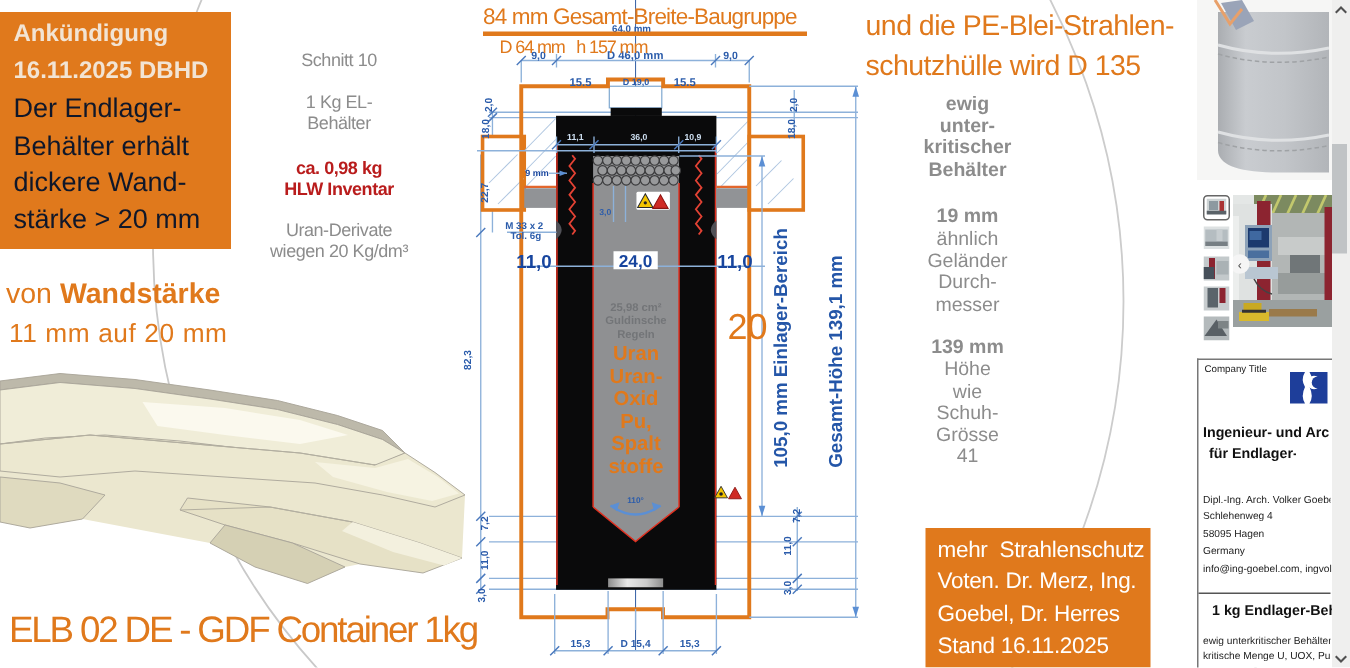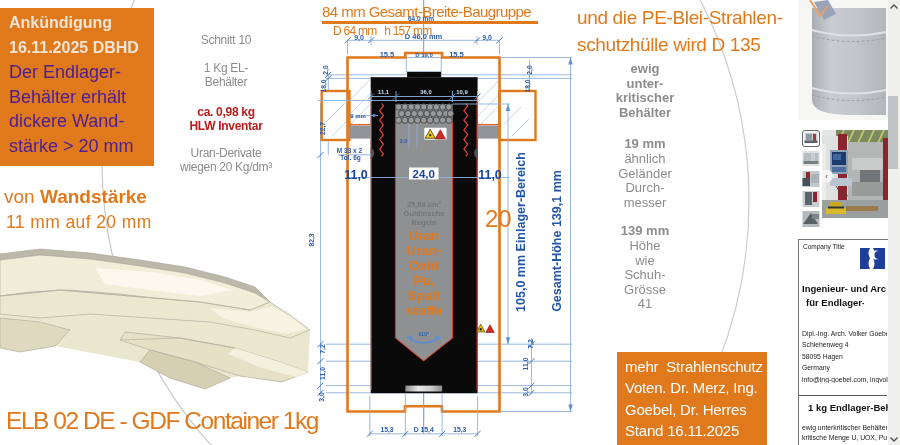--- a/index.html
+++ b/index.html
@@ -39,21 +39,21 @@
 
     <polygon points="150,102 195,114 230,130 205,141 170,130 140,114" fill="#d5d0b4"></polygon>
 
     <path d="M0,48 L60,42 L130,48 L200,54 L250,62" fill="none" stroke="#b3afa0" stroke-width="0.7"></path>
     <path d="M120,92 L180,90 L235,100" fill="none" stroke="#b3afa0" stroke-width="0.7"></path>
   </g>
 </svg>
 
 <div class="abs" style="left:0;top:8px;width:154px;height:158px;background:#e0791c;"></div>
 <div class="abs" style="left:9px;top:11px;width:150px;font-size:16px;font-weight:bold;line-height:24.5px;color:#f2e4d4;">Ankündigung<br>16.11.2025 DBHD</div>
-<div class="abs" style="left:9px;top:60px;width:150px;font-size:18px;line-height:24.5px;color:#4c1d95;">Der Endlager-<br>Behälter erhält<br>dickere Wand-<br>stärke &gt; 20 mm</div>
+<div class="abs" style="left:9px;top:60px;width:150px;font-size:18px;line-height:24.5px;color:#0f172a;">Der Endlager-<br>Behälter erhält<br>dickere Wand-<br>stärke &gt; 20 mm</div>
 
 <div class="abs org" style="left:4px;top:186px;font-size:19px;">von <b>Wandstärke</b></div>
 <div class="abs org" style="left:6px;top:212px;font-size:17.5px;letter-spacing:0.4px;">11 mm auf 20 mm</div>
 
 <div class="abs org" style="left:6px;top:407px;font-size:24.5px;letter-spacing:-1.45px;">ELB 02 DE - GDF Container 1kg</div>
 
 <div class="abs" style="left:146px;top:33px;width:160px;text-align:center;font-size:12px;letter-spacing:-0.3px;line-height:14px;color:#8c8c8c;">
   <div>Schnitt 10</div>
   <div style="margin-top:14px;font-weight:normal;">1 Kg EL-<br>Behälter</div>
   <div style="margin-top:16px;font-weight:bold;color:#b91c1c;">ca. 0,98 kg<br>HLW Inventar</div>

